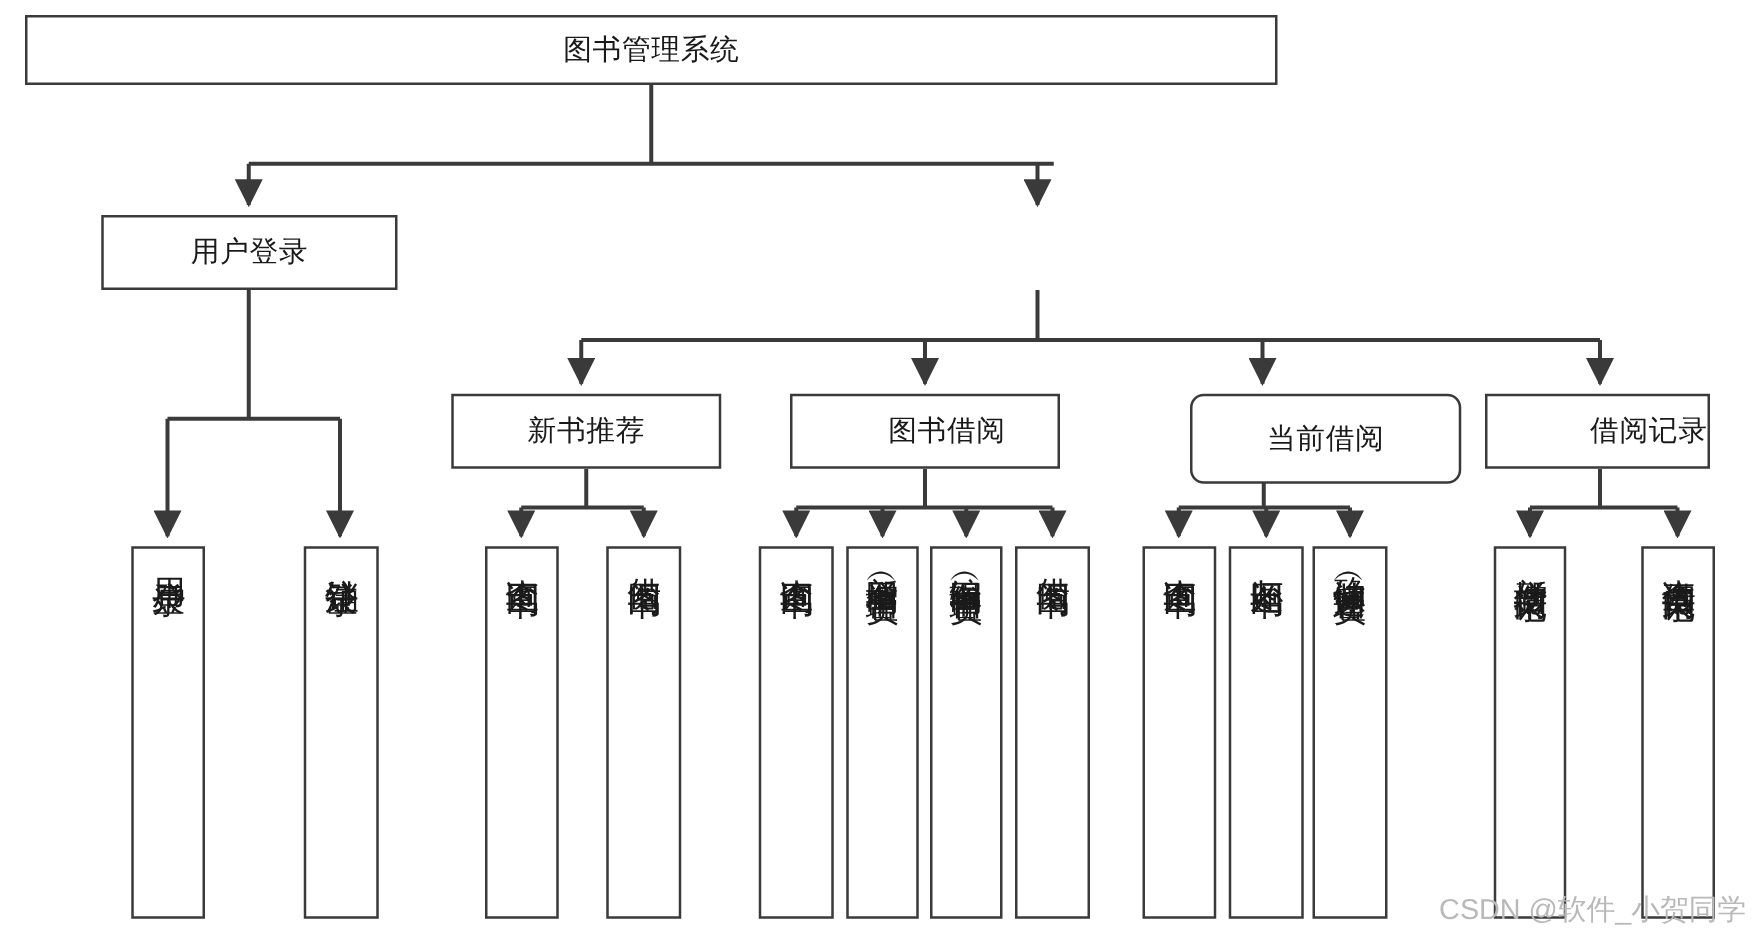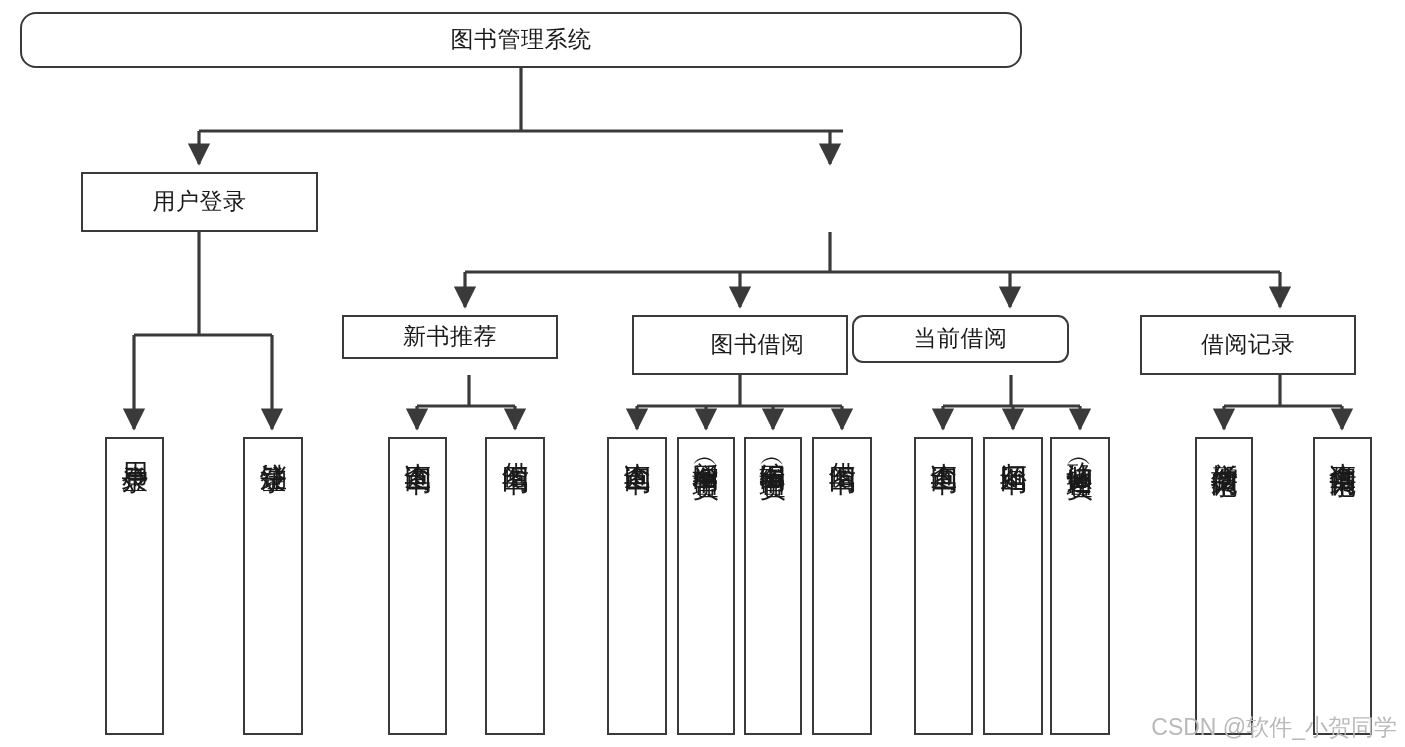--- a/index.html
+++ b/index.html
@@ -117,38 +117,38 @@
       <path d="M 1013 406 L 1013 429" marker-end="url(#arrow)"></path>
       <path d="M 1080 406 L 1080 429" marker-end="url(#arrow)"></path>
 
       <path d="M 1280 375 L 1280 406"></path>
       <path d="M 1224 406 L 1342 406"></path>
       <path d="M 1224 406 L 1224 429" marker-end="url(#arrow)"></path>
       <path d="M 1342 406 L 1342 429" marker-end="url(#arrow)"></path>
     </g>
   </svg>
 
-  <div class="node horiz" style="left:20px; top:12px; width:1002px; height:56px;border-radius:16px;">
+  <div class="node horiz" style="left:20px; top:12px; width:1002px; height:56px;">
     <span class="label">图书管理系统</span>
   </div>
 
   <div class="node horiz" style="left:81px; top:172px; width:237px; height:60px;">
     <span class="label">用户登录</span>
   </div>
 
-  <div class="node horiz" style="left:342px; top:315px; width:216px; height:44px;">
+  <div class="node horiz" style="left:361px; top:315px; width:216px; height:60px;">
     <span class="label">新书推荐</span>
   </div>
   <div class="node horiz" style="left:632px; top:315px; width:216px; height:60px;padding-left:35px;">
     <span class="label">图书借阅</span>
   </div>
-  <div class="node horiz" style="left:852px; top:315px; width:217px; height:48px;border-radius:11px;">
+  <div class="node horiz" style="left:952px; top:315px; width:217px; height:72px;border-radius:11px;">
     <span class="label">当前借阅</span>
   </div>
-  <div class="node horiz" style="left:1140px; top:315px; width:216px; height:60px;">
+  <div class="node horiz" style="left:1188px; top:315px; width:180px; height:60px;justify-content:flex-end;">
     <span class="label">借阅记录</span>
   </div>
 
   <div class="node vert" style="left:105px; top:437px; width:59px; height:298px;">
     <span class="label">用户登录</span>
   </div>
   <div class="node vert" style="left:243px; top:437px; width:60px; height:298px;">
     <span class="label">注销登录</span>
   </div>
   <div class="node vert" style="left:388px; top:437px; width:59px; height:298px;">

